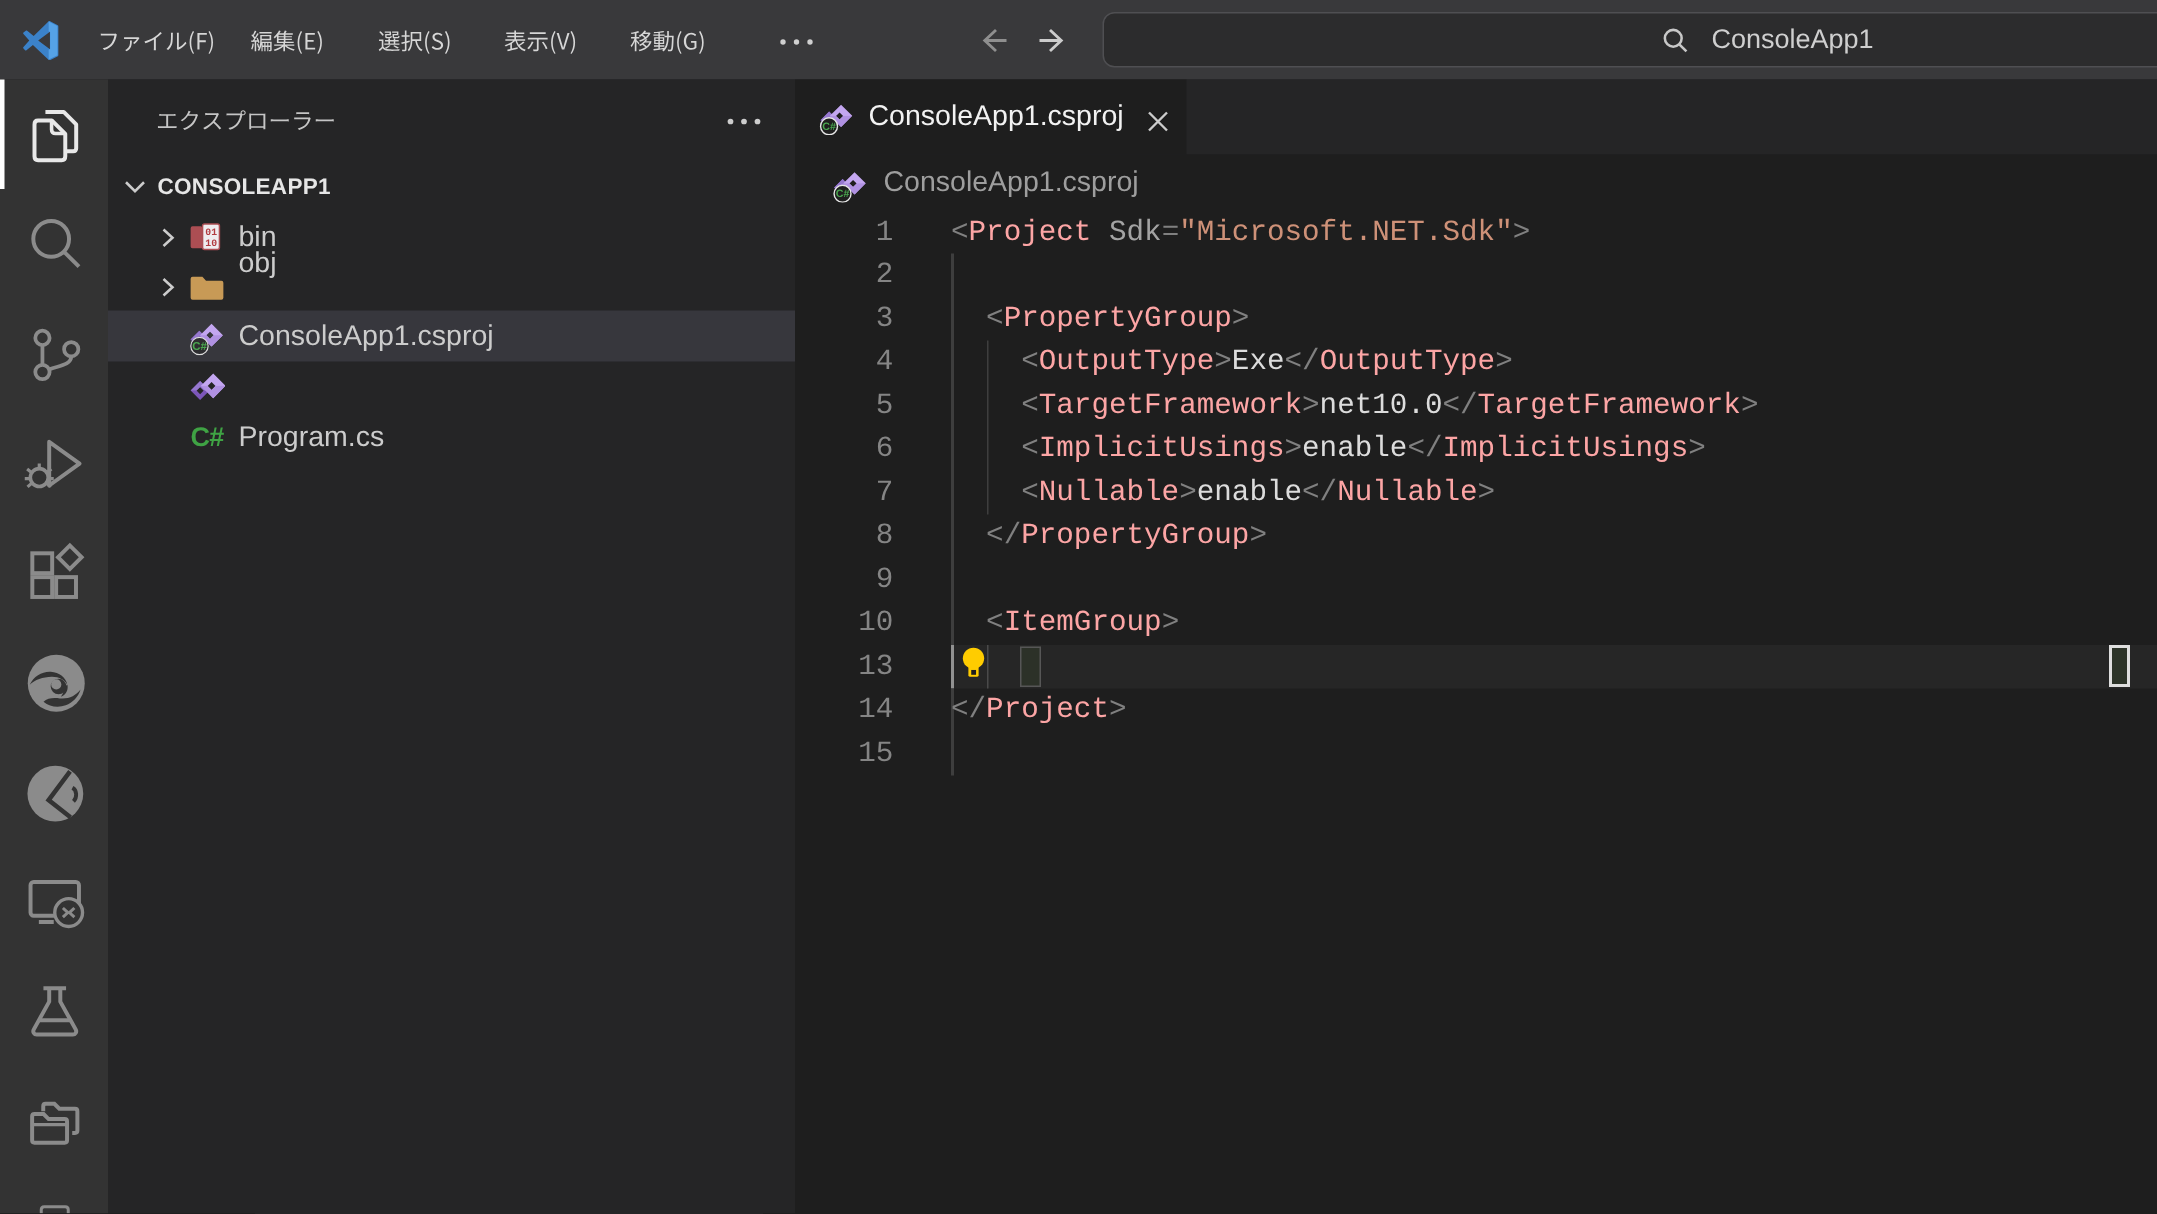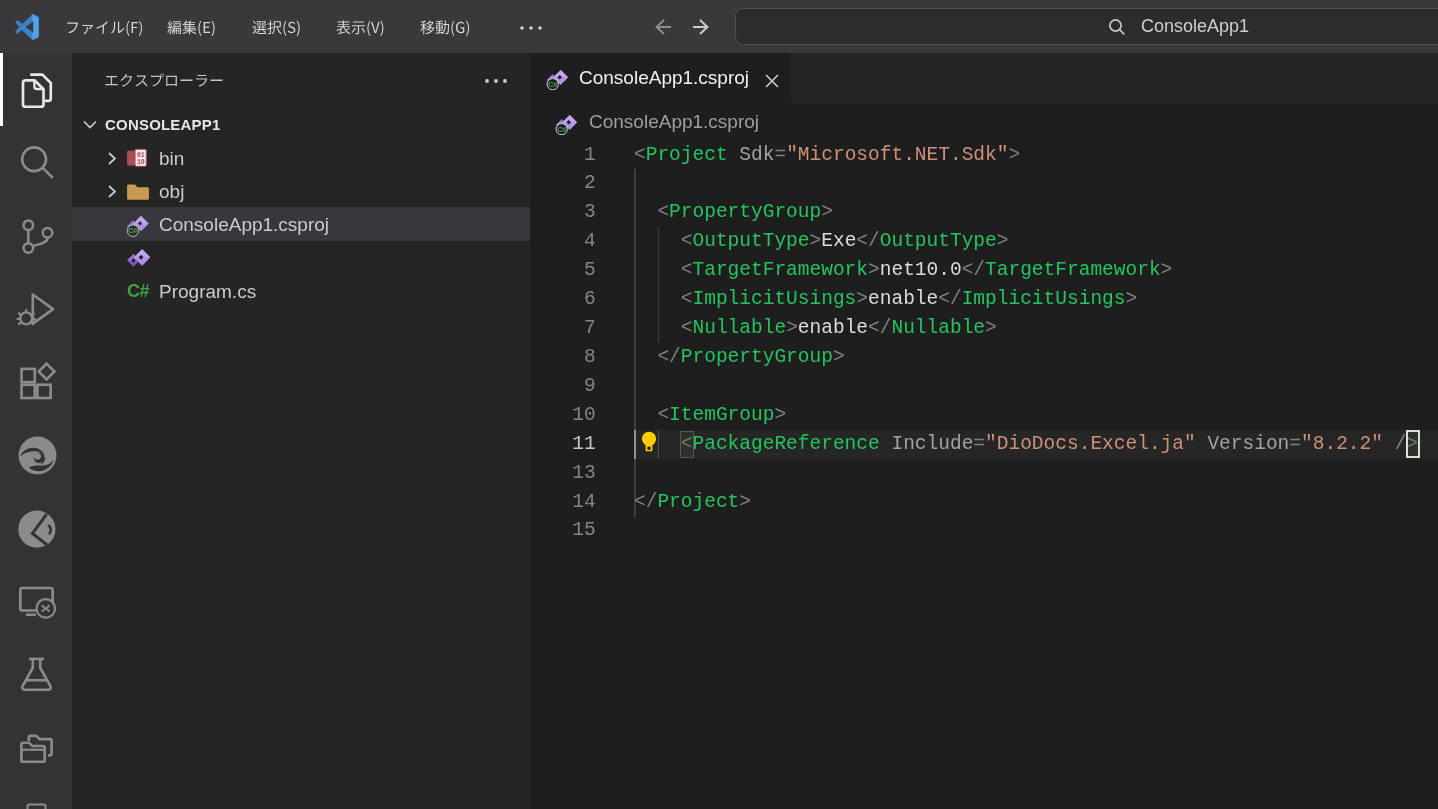--- a/index.html
+++ b/index.html
@@ -18,21 +18,21 @@
 #tabbar{left:530px;top:53px;width:908px;height:50px;background:#252526}
 #tab{left:530px;top:53px;width:261px;height:50px;background:#1e1e1e}
 #tablabel{left:579px;top:53px;height:50px;line-height:50px;font-size:19px;color:#f2f2f2}
 #breadcrumb{left:530px;top:103px;width:908px;height:38px;background:#1e1e1e}
 #bclabel{left:589px;top:103px;height:38px;line-height:37px;font-size:19px;color:#9e9e9e}
 
 #code{left:530px;top:140.5px;width:908px;font-family:"Liberation Mono",monospace;font-size:19.5px;line-height:28.93px;color:#d4d4d4}
 #code div{white-space:pre;height:28.93px}
 #code .ln{display:inline-block;width:65.6px;text-align:right;color:#858585;letter-spacing:0}
 #code .gap{display:inline-block;width:38.4px}
-.p{color:#808080}.t{color:#22c55e}.a{color:#a3a3a3}.s{color:#ce9178}.w{color:#dcdcdc}
+.p{color:#808080}.t{color:#fca5a5}.a{color:#a3a3a3}.s{color:#ce9178}.w{color:#dcdcdc}
 #code .lnA{color:#c6c6c6}
 .guide{position:absolute;width:1.3px;background:#3e3e3e}
 #curline{left:634px;top:429.8px;width:804px;height:28.93px;background:rgba(255,255,255,0.04)}
 #brk1{left:680.3px;top:430.6px;width:13.6px;height:27.3px;border:1px solid #565656;background:rgba(70,100,50,0.18)}
 #brk2{left:1406.2px;top:430.3px;width:14.2px;height:27.6px;border:2px solid #dedede;background:rgba(70,100,50,0.22)}
 svg{display:block}
 </style></head>
 <body>
 <div id="app">
   <div class="abs" id="titlebar"></div>
@@ -183,21 +183,21 @@
 <path fill-rule="evenodd" fill="#7c56b9" d="M1 13.2 L6.8 7.4 L12.6 13.2 L6.8 19 Z M4.6 13.2 L6.8 11 L9 13.2 L6.8 15.4 Z"></path>
 <path fill="#9678cf" d="M1 13.2 L6.8 7.4 L12.6 13.2 L9 13.2 L6.8 11 L4.6 13.2 Z"></path>
 <path fill-rule="evenodd" fill="#c3a6f0" d="M7.3 10.3 L14.8 2.8 L22.3 10.3 L14.8 17.8 Z M11.4 10.4 L13.8 8 L16.2 10.4 L13.8 12.8 Z"></path>
 <path fill="#b091e2" d="M7.3 10.3 L10.9 13.9 L14.8 17.8 L22.3 10.3 L16.2 10.4 L13.8 12.8 L11.4 10.4 Z"></path>
 </g>
 </svg>
   <div class="abs" style="left:127px;top:275px;width:24px;height:33.3px;line-height:33.3px;font-size:18px;font-weight:bold;color:#3fa344;letter-spacing:-0.5px">C#</div>
 
   <div class="abs" style="left:105px;top:108.3px;height:33.3px;line-height:33.3px;font-size:15px;font-weight:bold;color:#e6e6e6;letter-spacing:0.2px">CONSOLEAPP1</div>
   <div class="abs treetxt" style="left:159px;top:141.6px;height:33.3px;line-height:33.3px">bin</div>
-  <div class="abs treetxt" style="left:159px;top:175px;height:33.3px;line-height:33.3px">obj</div>
+  <div class="abs treetxt" style="left:159px;top:159px;height:33.3px;line-height:33.3px">obj</div>
   <div class="abs treetxt" style="left:159px;top:208.3px;height:33.3px;line-height:33.3px">ConsoleApp1.csproj</div>
   <div class="abs treetxt" style="left:159px;top:275px;height:33.3px;line-height:33.3px">Program.cs</div>
 
   <div class="abs" id="tabbar"></div>
   <div class="abs" id="tab"></div>
   <div class="abs" id="tablabel">ConsoleApp1.csproj</div>
   <svg class="abs" style="left:764px;top:73px" width="16" height="16" viewBox="0 0 16 16">
     <path d="M2 2 L14 14 M14 2 L2 14" stroke="#cccccc" stroke-width="1.6"></path>
   </svg>
   <div class="abs" id="breadcrumb"></div>
@@ -234,21 +234,20 @@
       <div><span class="ln">1</span><span class="gap"></span><span class="p">&lt;</span><span class="t">Project</span> <span class="a">Sdk</span><span class="p">=</span><span class="s">"Microsoft.NET.Sdk"</span><span class="p">&gt;</span></div>
       <div><span class="ln">2</span></div>
       <div><span class="ln">3</span><span class="gap"></span>  <span class="p">&lt;</span><span class="t">PropertyGroup</span><span class="p">&gt;</span></div>
       <div><span class="ln">4</span><span class="gap"></span>    <span class="p">&lt;</span><span class="t">OutputType</span><span class="p">&gt;</span><span class="w">Exe</span><span class="p">&lt;/</span><span class="t">OutputType</span><span class="p">&gt;</span></div>
       <div><span class="ln">5</span><span class="gap"></span>    <span class="p">&lt;</span><span class="t">TargetFramework</span><span class="p">&gt;</span><span class="w">net10.0</span><span class="p">&lt;/</span><span class="t">TargetFramework</span><span class="p">&gt;</span></div>
       <div><span class="ln">6</span><span class="gap"></span>    <span class="p">&lt;</span><span class="t">ImplicitUsings</span><span class="p">&gt;</span><span class="w">enable</span><span class="p">&lt;/</span><span class="t">ImplicitUsings</span><span class="p">&gt;</span></div>
       <div><span class="ln">7</span><span class="gap"></span>    <span class="p">&lt;</span><span class="t">Nullable</span><span class="p">&gt;</span><span class="w">enable</span><span class="p">&lt;/</span><span class="t">Nullable</span><span class="p">&gt;</span></div>
       <div><span class="ln">8</span><span class="gap"></span>  <span class="p">&lt;/</span><span class="t">PropertyGroup</span><span class="p">&gt;</span></div>
       <div><span class="ln">9</span></div>
       <div><span class="ln">10</span><span class="gap"></span>  <span class="p">&lt;</span><span class="t">ItemGroup</span><span class="p">&gt;</span></div>
-<div><span class="ln lnA">11</span><span class="gap"></span>    <span class="p">&lt;</span><span class="t">PackageReference</span> <span class="a">Include</span><span class="p">=</span><span class="s">"DioDocs.Excel.ja"</span> <span class="a">Version</span><span class="p">=</span><span class="s">"8.2.2"</span> <span class="p">/</span><span class="p">&gt;</span></div>
       <div><span class="ln">13</span></div>
       <div><span class="ln">14</span><span class="gap"></span><span class="p">&lt;/</span><span class="t">Project</span><span class="p">&gt;</span></div>
       <div><span class="ln">15</span></div>
     </div>
 
   <div class="abs" id="brk1"></div>
   <div class="abs" id="brk2"></div>
 
   <svg class="abs" style="left:639.5px;top:430.5px" width="18" height="22" viewBox="0 0 19 23">
     <circle cx="9.5" cy="8.2" r="7.5" fill="#fc0"></circle>

